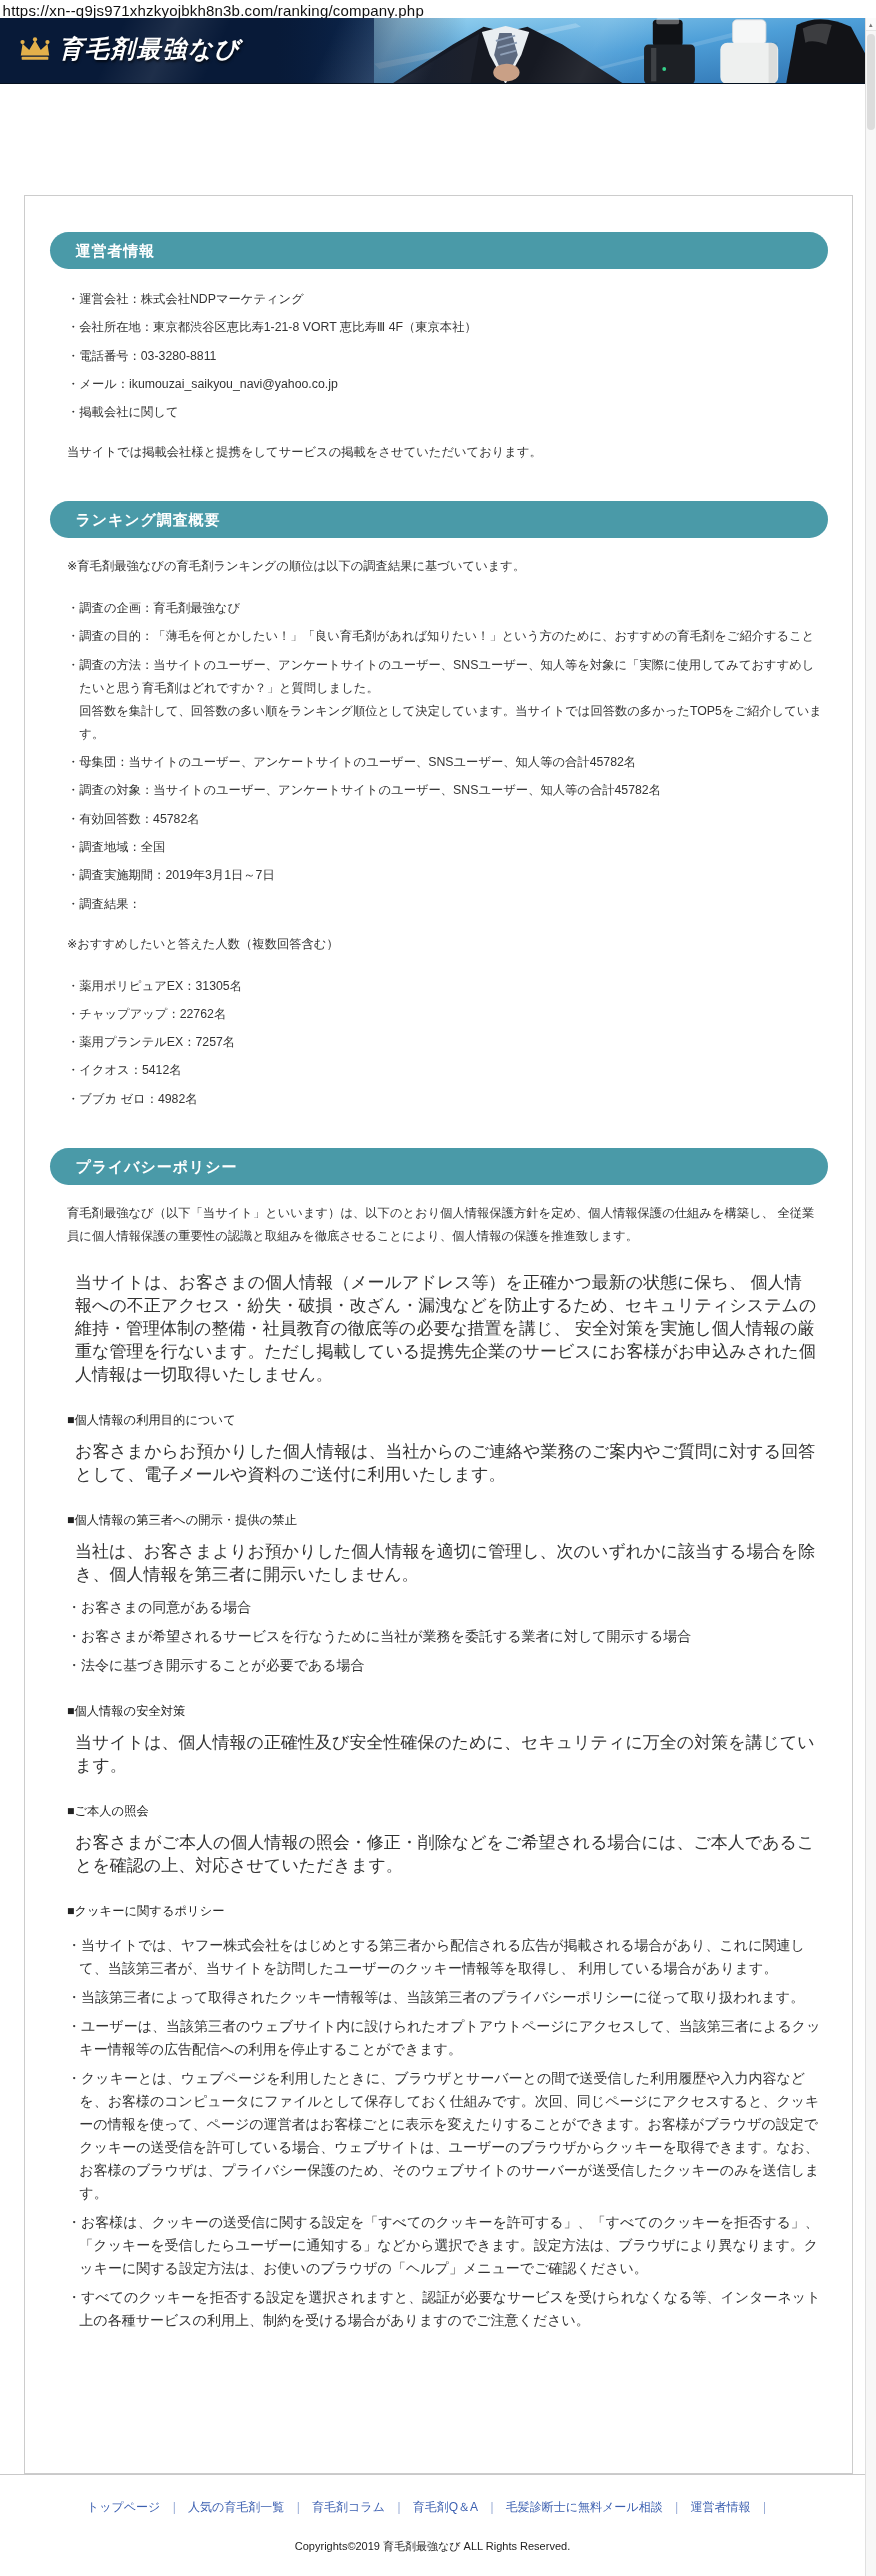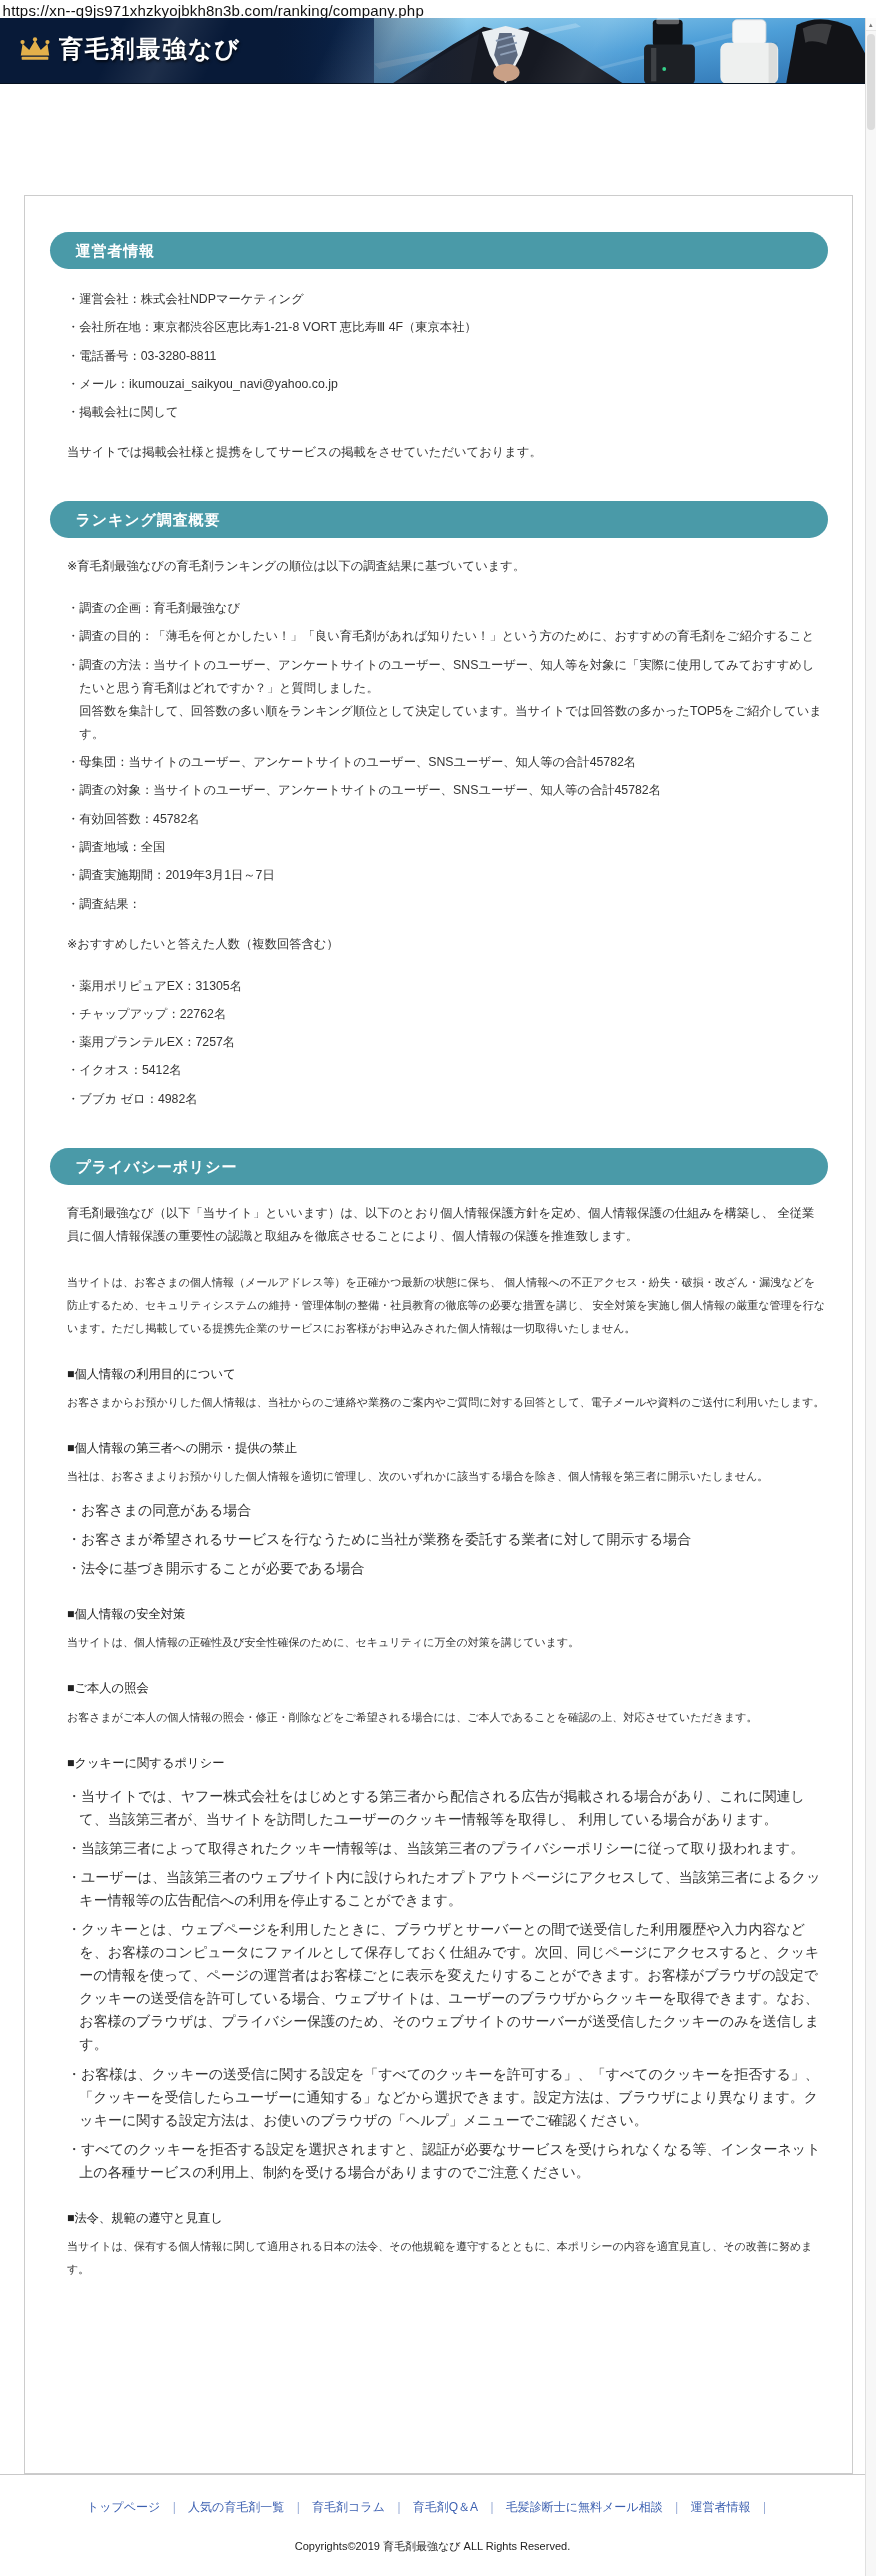--- a/index.html
+++ b/index.html
@@ -31,21 +31,21 @@
   }
   .header-streaks {
     position:absolute; inset:0; z-index:3; pointer-events:none;
     background:linear-gradient(115deg,
       transparent 14%, rgba(255,255,255,.09) 20%, transparent 26%,
       transparent 38%, rgba(255,255,255,.13) 45%, transparent 51%,
       transparent 62%, rgba(255,255,255,.08) 68%, transparent 74%);
   }
   .brand {
     position:absolute; left:19px; top:50%; transform:translateY(-54%);
-    display:flex; align-items:center; gap:8px; z-index:4;
+    display:flex; align-items:center; gap:8px; z-index:4;font-style:italic;
   }
   .site-title {
     color:#fff; font-size:24px; font-weight:bold; letter-spacing:1.8px;
     text-shadow:0.9px 1.8px 2.6px rgba(0,0,0,.65);
     white-space:nowrap;
   }
 
   
   .scrollbar {
     position:absolute; top:17.5px; right:0; width:11.4px; height:2558px;
@@ -84,21 +84,21 @@
     font-size:12.3px; color:#333; line-height:23px;
     margin:16px 1.8px 0 17.5px;
   }
   .note { margin-top:17px; }
 
   .pblock { margin:23px 1.8px 0 17.5px; }
   .pblock h3 {
     font-size:12.3px; font-weight:normal; color:#222;
     margin:0 0 5.3px; line-height:23px;
   }
-  .pblock p { font-size:11px; color:#333; line-height:23px; margin:0; }
+  .pblock p { font-size:17px; color:#333; line-height:23px; margin:8px; }
   .plist { list-style:none; margin:10.5px 0 0; padding:0; }
   .plist li {
     font-size:14px; color:#333; line-height:23px;
     padding-left:12.3px; text-indent:-12.3px; margin-bottom:6.1px;
   }
 
   
   .footer-sep {
     position:absolute; top:2474px; left:0; width:876px; height:0;
     border-top:0.9px solid #c9c9c9;
@@ -243,24 +243,20 @@
     <ul class="plist">
       <li>・当サイトでは、ヤフー株式会社をはじめとする第三者から配信される広告が掲載される場合があり、これに関連して、当該第三者が、当サイトを訪問したユーザーのクッキー情報等を取得し、 利用している場合があります。</li>
       <li>・当該第三者によって取得されたクッキー情報等は、当該第三者のプライバシーポリシーに従って取り扱われます。</li>
       <li>・ユーザーは、当該第三者のウェブサイト内に設けられたオプトアウトページにアクセスして、当該第三者によるクッキー情報等の広告配信への利用を停止することができます。</li>
       <li>・クッキーとは、ウェブページを利用したときに、ブラウザとサーバーとの間で送受信した利用履歴や入力内容などを、お客様のコンピュータにファイルとして保存しておく仕組みです。次回、同じページにアクセスすると、クッキーの情報を使って、ページの運営者はお客様ごとに表示を変えたりすることができます。お客様がブラウザの設定でクッキーの送受信を許可している場合、ウェブサイトは、ユーザーのブラウザからクッキーを取得できます。なお、お客様のブラウザは、プライバシー保護のため、そのウェブサイトのサーバーが送受信したクッキーのみを送信します。</li>
       <li>・お客様は、クッキーの送受信に関する設定を「すべてのクッキーを許可する」、「すべてのクッキーを拒否する」、「クッキーを受信したらユーザーに通知する」などから選択できます。設定方法は、ブラウザにより異なります。クッキーに関する設定方法は、お使いのブラウザの「ヘルプ」メニューでご確認ください。</li>
       <li>・すべてのクッキーを拒否する設定を選択されますと、認証が必要なサービスを受けられなくなる等、インターネット上の各種サービスの利用上、制約を受ける場合がありますのでご注意ください。</li>
     </ul>
   </section>
 
-  <section class="pblock">
-    <h3>■法令、規範の遵守と見直し</h3>
-    <p>当サイトは、保有する個人情報に関して適用される日本の法令、その他規範を遵守するとともに、本ポリシーの内容を適宜見直し、その改善に努めます。</p>
-  </section>
 
 </main>
 
 <div class="footer-sep"></div>
 
 <nav class="footer-links">
   <a>トップページ</a><span class="sep">｜</span><a>人気の育毛剤一覧</a><span class="sep">｜</span><a>育毛剤コラム</a><span class="sep">｜</span><a>育毛剤Q＆A</a><span class="sep">｜</span><a>毛髪診断士に無料メール相談</a><span class="sep">｜</span><a>運営者情報</a><span class="sep">｜</span>
 </nav>
 
 <div class="copyright">Copyrights©2019 育毛剤最強なび ALL Rights Reserved.</div>

